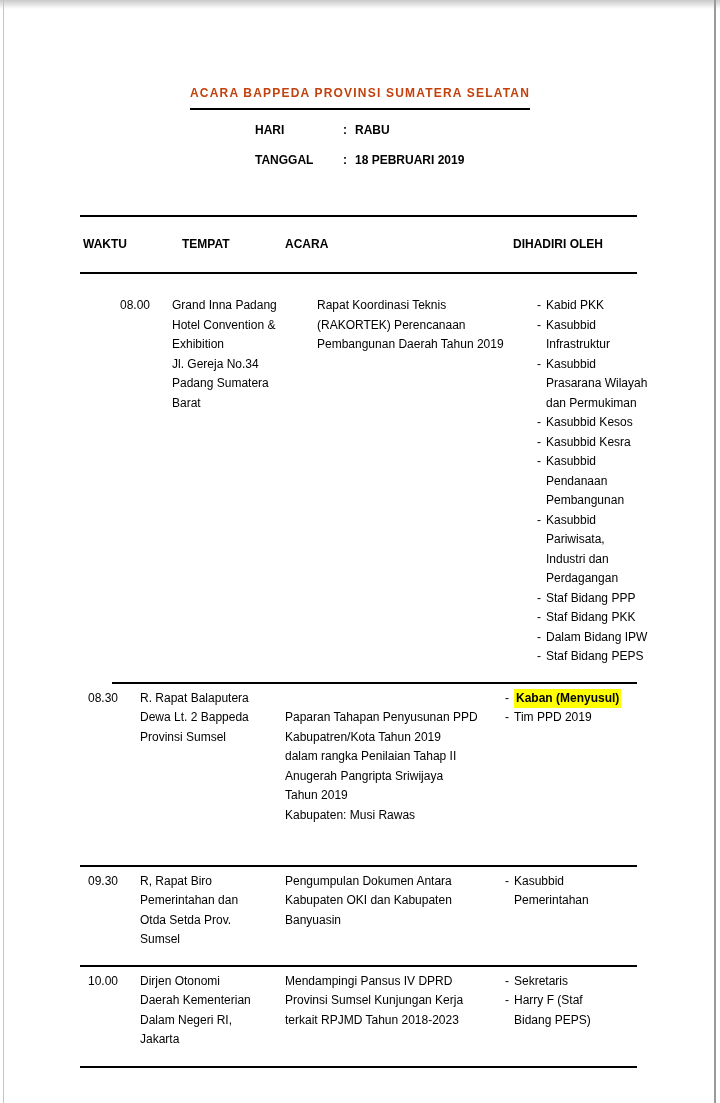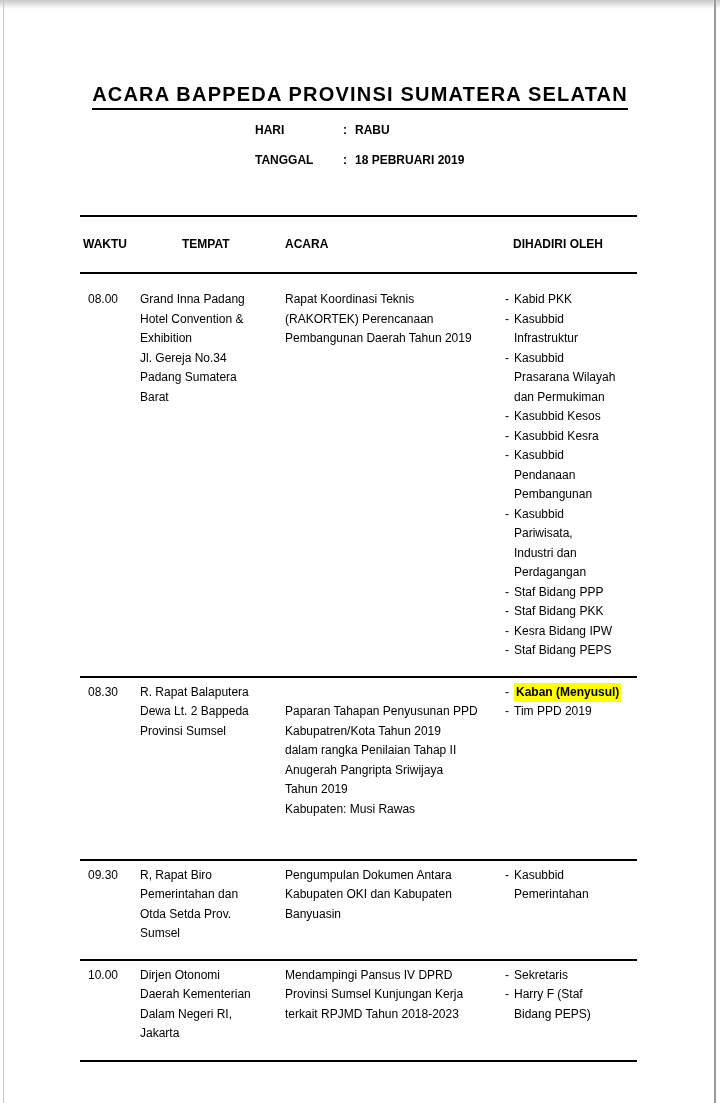--- a/index.html
+++ b/index.html
@@ -28,26 +28,26 @@
     position: absolute; top: 0; left: 714px; width: 2px; height: 1103px;
     background: #9a9a9a;
   }
 
   
   .doc-title-wrap {
     position: absolute; top: 83px; left: 0; width: 720px; text-align: center;
   }
   .doc-title {
     display: inline-block;
-    font-size: 20px;
+    font-size: 12px;
     font-weight: bold;
     letter-spacing: 1.2px;
-    color: #000000;
+    color: #c2410c;
     border-bottom: 2.5px solid #000;
-    padding-bottom: 2px;
+    padding-bottom: 8px;
   }
 
   
   .info-block {
     position: absolute; top: 122px; left: 255px;
     font-size: 12px; font-weight: bold; color: #000;
   }
   .info-row { display: flex; line-height: 16px; margin-bottom: 14px; }
   .info-label { width: 88px; }
   .info-colon { width: 12px; }
@@ -70,21 +70,21 @@
   .th-place { padding-left: 42px; }
   .th-agenda { text-align: left; }
   .th-attendees { padding-left: 8px; white-space: nowrap; }
 
   .trow {
     display: grid;
     grid-template-columns: 60px 145px 220px 132px;
     border-bottom: 2px solid #000;
     align-items: start;
   }
-  .row-0 { padding-top: 16px;  padding-bottom: 15px; }
+  .row-0 { padding-top: 22px;  padding-bottom: 15px; margin-left: 32px; }
   .row-1 { padding-top: 5px;  padding-bottom: 20px; }
   .row-2 { padding-top: 5px;  padding-bottom: 15px; }
   .row-3 { padding-top: 5px;  padding-bottom: 16px; }
 
   .cell-time { padding-left: 8px; }
   .cell-place { white-space: pre-line; padding-right: 6px; }
   .cell-agenda { white-space: pre-line; padding-right: 4px; }
   .agenda-bold { font-weight: normal; white-space: pre-line; }
 
   .attendees { list-style: none; }
@@ -182,21 +182,21 @@
         <li class="att">
             <span class="dash">-</span>
             <span class="atext">Staf Bidang PPP</span>
           </li>
         <li class="att">
             <span class="dash">-</span>
             <span class="atext">Staf Bidang PKK</span>
           </li>
         <li class="att">
             <span class="dash">-</span>
-            <span class="atext">Kesra Bidang IPW</span>
+            <span class="atext">Dalam Bidang IPW</span>
           </li>
         <li class="att">
             <span class="dash">-</span>
             <span class="atext">Staf Bidang PEPS</span>
           </li>
       </ul>
     </div>
 
     <div class="trow row-1">
       <div class="cell-time">08.30</div>

